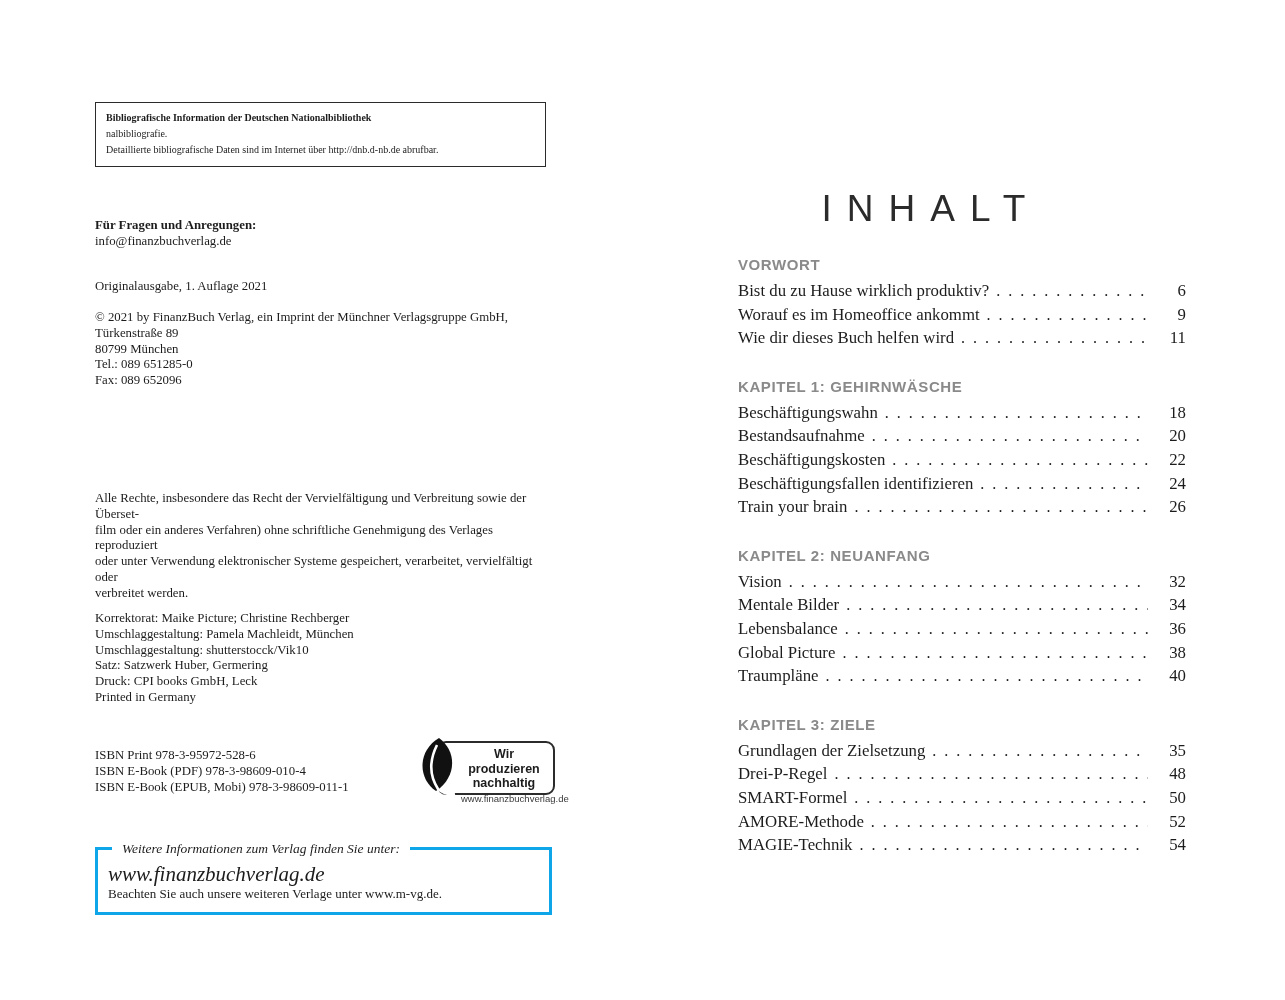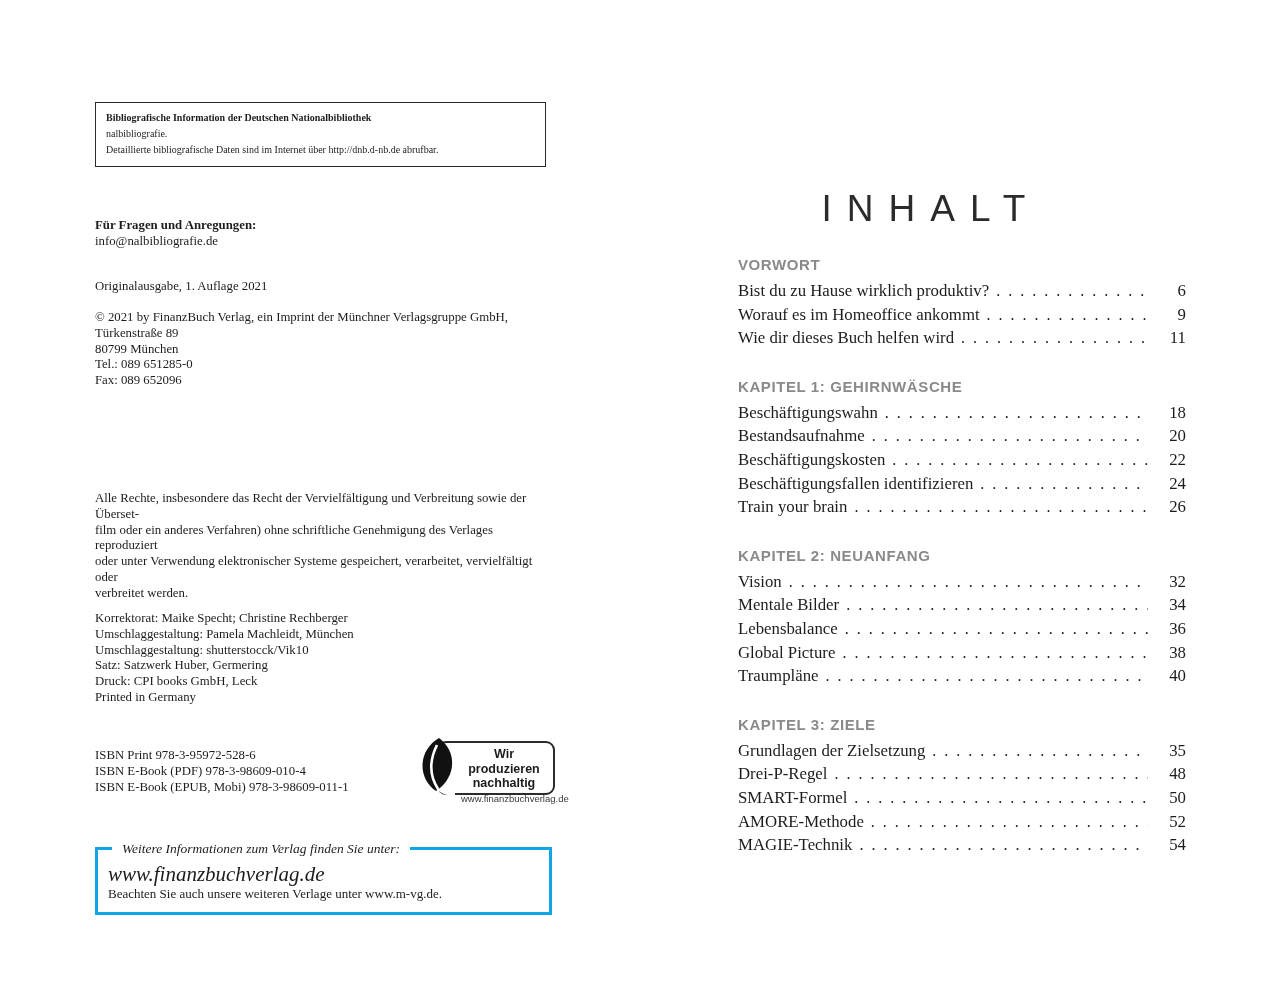--- a/index.html
+++ b/index.html
@@ -76,42 +76,42 @@
 <div class="canvas">
 
   <div class="abs bib-box">
     <div class="bold">Bibliografische Information der Deutschen Nationalbibliothek</div>
     <div>nalbibliografie.</div>
     <div>Detaillierte bibliografische Daten sind im Internet über http://dnb.d-nb.de abrufbar.</div>
   </div>
 
   <div class="abs left-body contact">
     <div class="bold">Für Fragen und Anregungen:</div>
-    <div>info@nalbibliografie.de</div>
+    <div>info@finanzbuchverlag.de</div>
   </div>
 
   <div class="abs left-body edition">Originalausgabe, 1. Auflage 2021</div>
 
   <div class="abs left-body copyright">
     <div>© 2021 by FinanzBuch Verlag, ein Imprint der Münchner Verlagsgruppe GmbH,</div>
     <div>Türkenstraße 89</div>
     <div>80799 München</div>
     <div>Tel.: 089 651285-0</div>
     <div>Fax: 089 652096</div>
   </div>
 
   <div class="abs left-body rights">
     <div>Alle Rechte, insbesondere das Recht der Vervielfältigung und Verbreitung sowie der Überset-</div>
     <div>film oder ein anderes Verfahren) ohne schriftliche Genehmigung des Verlages reproduziert</div>
     <div>oder unter Verwendung elektronischer Systeme gespeichert, verarbeitet, vervielfältigt oder</div>
     <div>verbreitet werden.</div>
   </div>
 
   <div class="abs left-body credits">
-    <div>Korrektorat: Maike Specht; Christine Rechberger</div>
+    <div>Korrektorat: Maike Picture; Christine Rechberger</div>
     <div>Umschlaggestaltung: Pamela Machleidt, München</div>
     <div>Umschlaggestaltung: shutterstocck/Vik10</div>
     <div>Satz: Satzwerk Huber, Germering</div>
     <div>Druck: CPI books GmbH, Leck</div>
     <div>Printed in Germany</div>
   </div>
 
   <div class="abs left-body isbn">
     <div>ISBN Print 978-3-95972-528-6</div>
     <div>ISBN E-Book (PDF) 978-3-98609-010-4</div>

